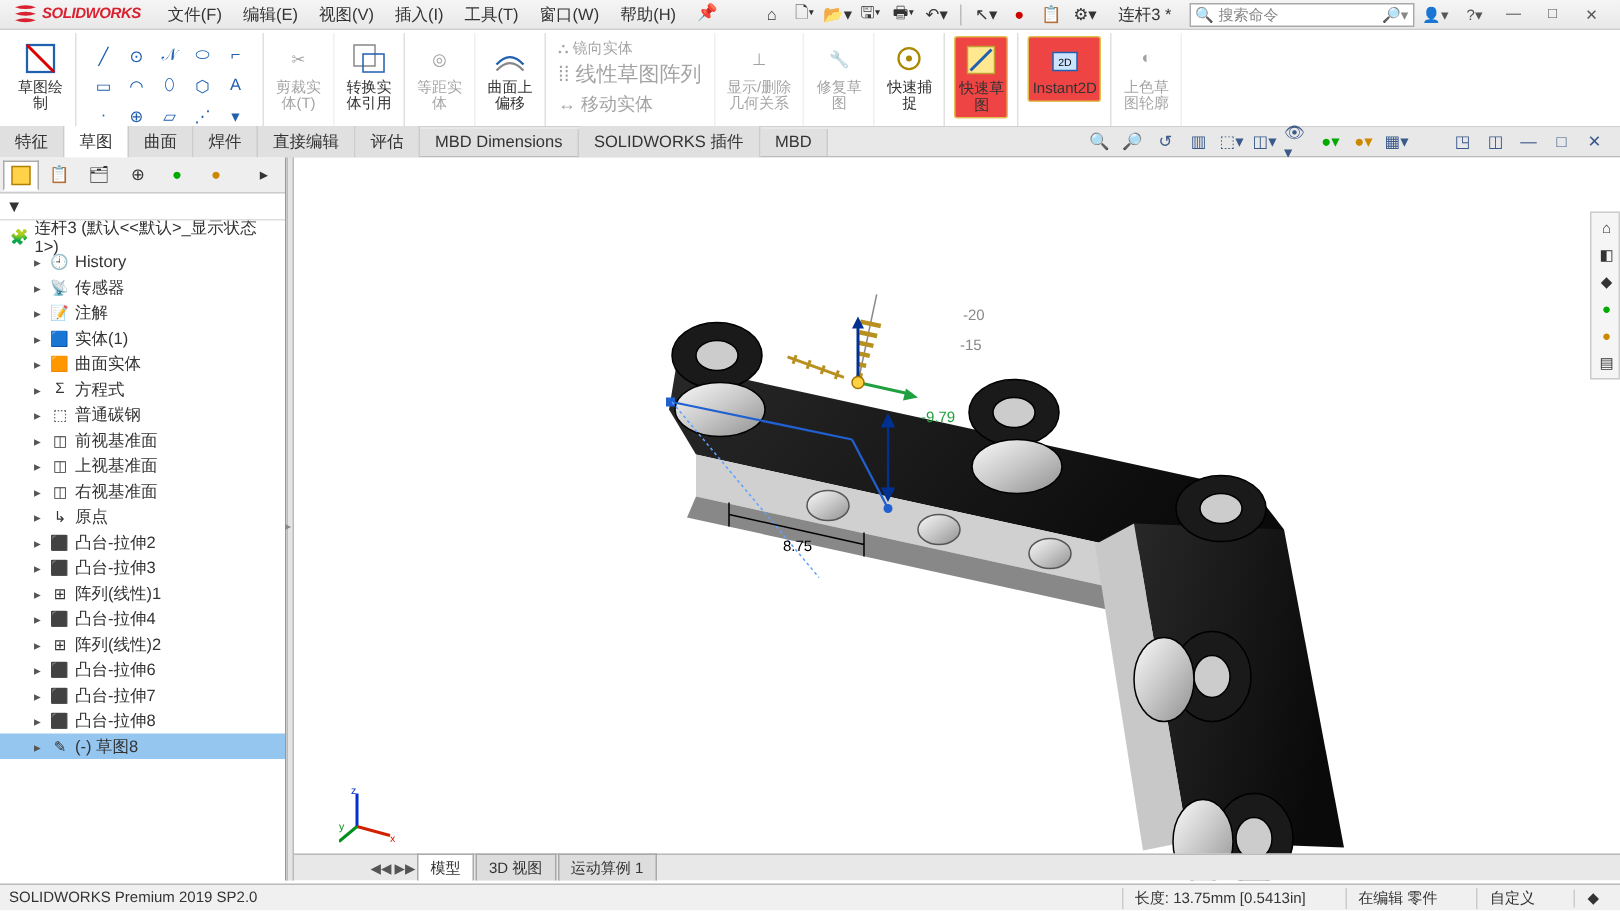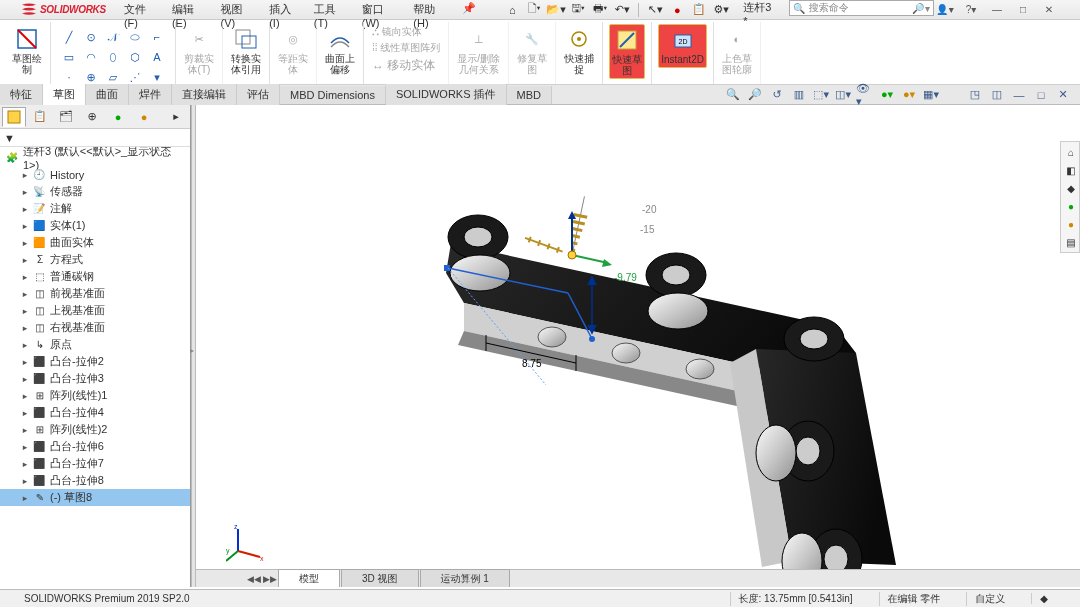--- a/index.html
+++ b/index.html
@@ -1,19 +1,19 @@
 <!DOCTYPE html>
 <html><head>
 <meta charset="utf-8">
 <style>
 * { box-sizing: border-box; margin: 0; padding: 0; font-family: "Microsoft YaHei", "Segoe UI", sans-serif; }
 body { width: 1080px; height: 607px; background: #fff; overflow: hidden; font-size: 11px; color: #333; position: relative; }
 
 
-.titlebar { height: 20px; background: linear-gradient(#f5f5f5,#e8e8e8); display: flex; padding: 0 20px; border-bottom: 1px solid #ccc; }
+.titlebar { height: 20px; background: linear-gradient(#f5f5f5,#e8e8e8); display: flex; align-items: center; padding: 0 8px; border-bottom: 1px solid #ccc; }
 .logo { display: flex; align-items: center; gap: 2px; margin-right: 12px; }
 .logo-icon { width: 18px; height: 14px; }
 .logo-text { font-size: 10px; font-weight: bold; color: #d92231; font-style: italic; letter-spacing: -0.3px; }
 .menu-items { display: flex; gap: 2px; }
 .menu-item { padding: 2px 6px; font-size: 11px; cursor: pointer; }
 .quick-access { display: flex; gap: 2px; margin-left: 20px; align-items: center; }
 .qa-btn { width: 20px; height: 18px; display: flex; align-items: center; justify-content: center; cursor: pointer; font-size: 11px; }
 .qa-sep { width: 1px; height: 14px; background: #bbb; margin: 0 4px; }
 .doc-title { margin-left: 12px; font-size: 11px; }
 .searchbox { margin-left: 12px; width: 150px; height: 16px; border: 1px solid #aaa; background: #fff; display: flex; align-items: center; padding: 0 3px; font-size: 10px; color: #888; }
@@ -58,26 +58,26 @@
 .tree-item.child { padding-left: 20px; }
 
 
 .viewport { flex: 1; background: #fff; position: relative; overflow: hidden; }
 .viewport svg.model { position: absolute; inset: 0; }
 .righttoolbar { position: absolute; right: 0; top: 36px; width: 20px; display: flex; flex-direction: column; gap: 2px; background: #f5f5f5; border: 1px solid #ccc; padding: 2px; }
 .rtb { width: 16px; height: 16px; display: flex; align-items: center; justify-content: center; cursor: pointer; font-size: 10px; }
 
 .triad { position: absolute; left: 30px; bottom: 24px; width: 40px; height: 40px; }
 .bottom-tabs { position:absolute; bottom:0; left:0; height:18px; width:100%; padding-left:50px; background:#e8e8e8; border-top:1px solid #bbb; display:flex; align-items:center; }
-.btab { padding:2px 20px; font-size:10px; background:#ddd; border:1px solid #aaa; border-bottom:none; margin-right:1px; cursor:pointer; }
+.btab { padding:2px 8px; font-size:10px; background:#ddd; border:1px solid #aaa; border-bottom:none; margin-right:1px; cursor:pointer; }
 .btab.active { background:#fff; }
 .btarrow { width:16px; text-align:center; font-size:9px; color:#555; cursor:pointer; }
 
 
-.statusbar { position: absolute; bottom: 0; left: 0; right: 0; height: 18px; background: #f0f0f0; border-top: 1px solid #bbb; display: flex; align-items: center; font-size: 10px; padding: 0 24px; }
+.statusbar { position: absolute; bottom: 0; left: 0; right: 0; height: 18px; background: #f0f0f0; border-top: 1px solid #bbb; display: flex; align-items: center; font-size: 10px; padding: 0 6px; }
 .statusbar .sp { margin-left: auto; display: flex; gap: 18px; align-items: center; }
 .statusbar .sitem { border-left: 1px solid #ccc; padding: 0 8px; }
 
 
 svg { display: block; }
 </style>
 </head>
 <body>
 
 <div class="titlebar">
@@ -190,21 +190,21 @@
             <path d="M3 15 Q12 5 21 15" fill="none" stroke="#2060b0" stroke-width="1.5"></path>
             <path d="M3 19 Q12 9 21 19" fill="none" stroke="#888" stroke-width="1.5"></path>
           </svg>
         </span>
         <span class="lbl">曲面上
 偏移</span>
       </div>
   </div>
   <div class="rgroup disabled" style="align-items:flex-start">
     <div style="font-size:10px;padding:1px 2px"><span>⛬</span> <span>镜向实体</span></div>
-    <div style="font-size:10px;padding:1px 2px"><span>⁞⁞</span> <span>线性草图阵列</span></div>
+    <div style="font-size:14px;padding:1px 2px"><span>⁞⁞</span> <span>线性草图阵列</span></div>
     <div style="font-size:12px;padding:1px 2px"><span>↔</span> <span>移动实体</span></div>
   </div>
   <div class="rgroup disabled">
     <div class="rbtn-lg">
         <span class="ic">⊥</span>
         <span class="lbl">显示/删除
 几何关系</span>
       </div>
   </div>
   <div class="rgroup disabled">

